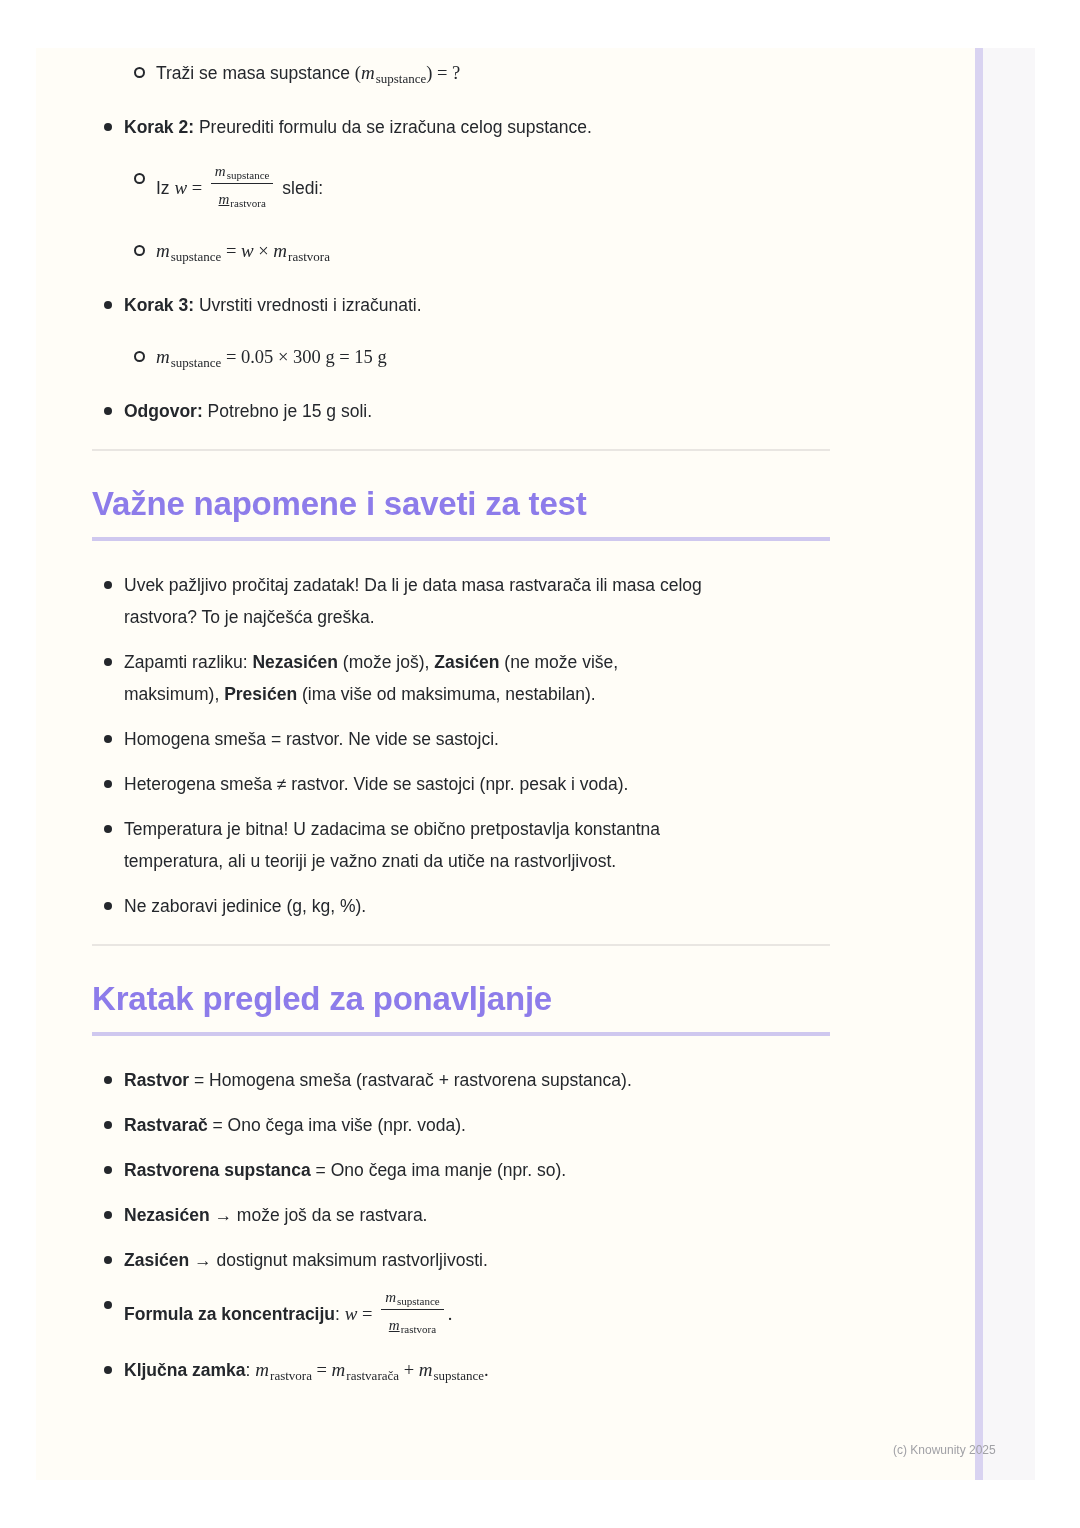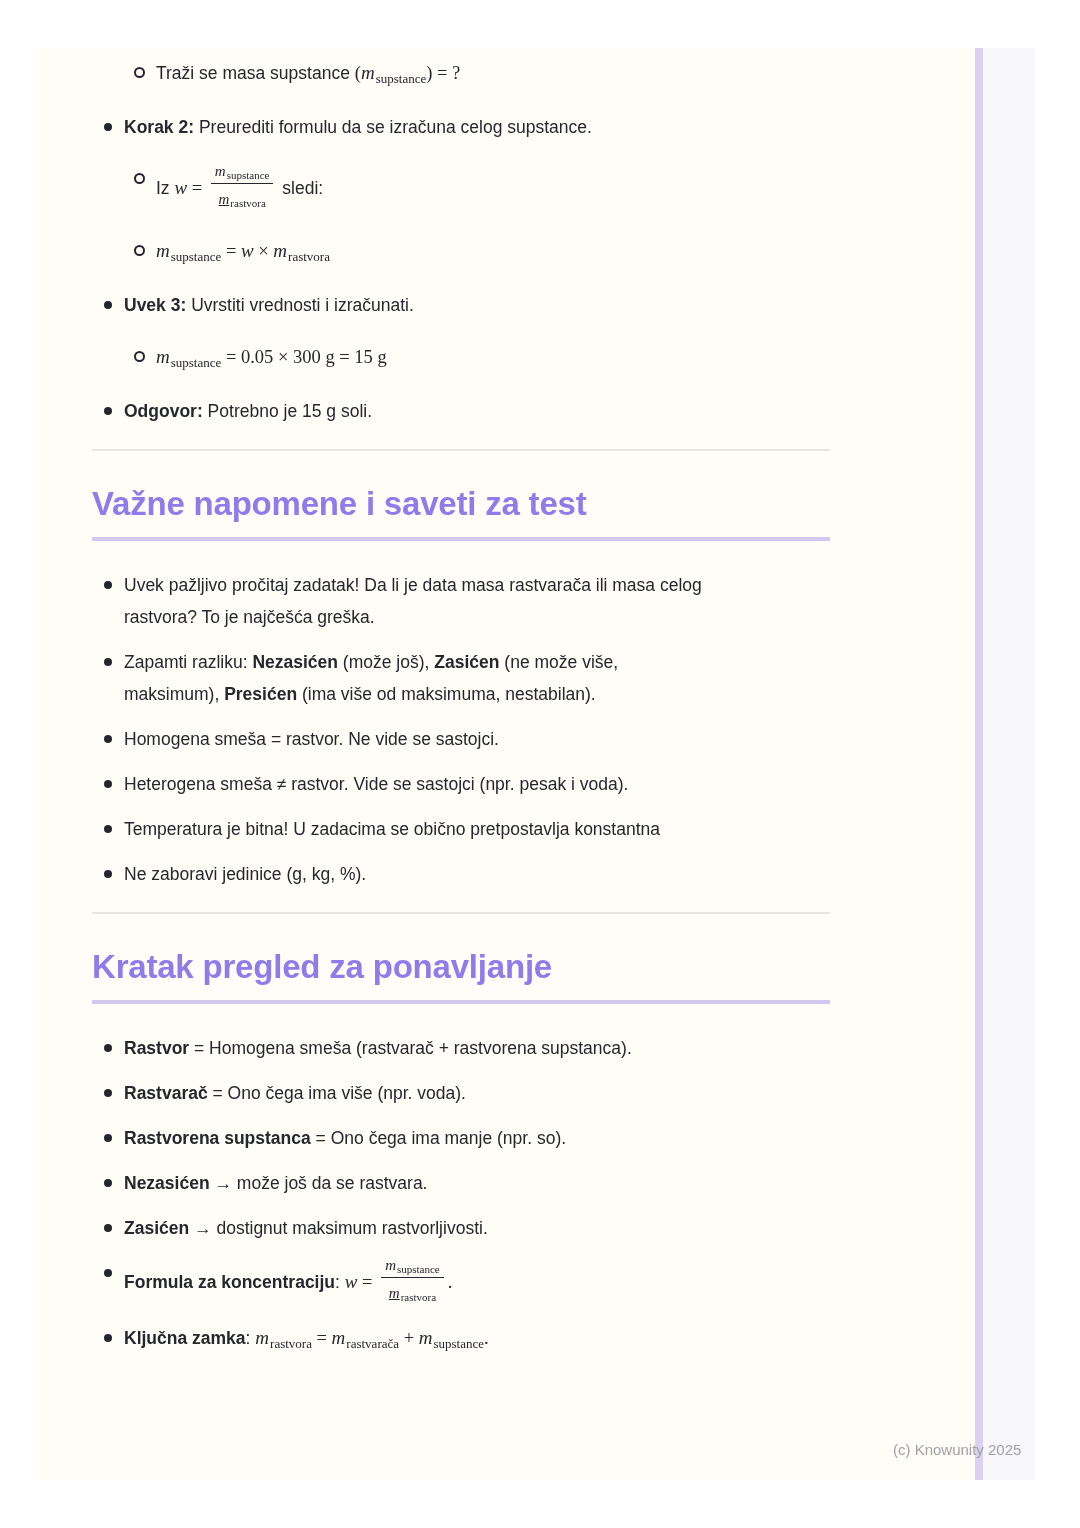--- a/index.html
+++ b/index.html
@@ -58,21 +58,21 @@
   .frac .mv{font-size:15px;}
   .frac .ms{font-size:11px;top:3px;}
   .section-divider{height:2px;background:var(--divider);margin-top:22px;}
   .section-heading{
     font-size:33px;line-height:38px;font-weight:700;
     color:var(--accent);letter-spacing:-0.2px;margin-top:34px;
   }
   .heading-rule{height:4px;background:var(--rule);margin-top:14px;}
   .watermark{
     position:absolute;left:893px;top:1441px;z-index:3;
-    font-size:15px;line-height:18px;color:var(--watermark);
+    font-size:12px;line-height:18px;color:var(--watermark);
   }
 </style>
 </head>
 <body>
 
 <div class="page-card"></div>
 <div class="edge-stripe"></div>
 <div class="side-panel"></div>
 
 <div class="doc-content">
@@ -88,21 +88,21 @@
       <div class="li lvl2">
         <span class="mk circ"></span>
         <div class="tx"><span class="t">Iz </span><span class="mv">w</span><span class="mt"> = </span><span class="frac"><span class="num"><span class="mv">m</span><span class="ms">supstance</span></span><span class="den"><span class="mv">m</span><span class="ms">rastvora</span></span></span><span class="t"> sledi:</span></div>
       </div>
       <div class="li lvl2">
         <span class="mk circ"></span>
         <div class="tx"><span class="mv">m</span><span class="ms">supstance</span><span class="mt"> = </span><span class="mv">w</span><span class="mt"> × </span><span class="mv">m</span><span class="ms">rastvora</span></div>
       </div>
       <div class="li lvl1">
         <span class="mk disc"></span>
-        <div class="tx"><strong class="b">Uvek 3:</strong><span class="t"> Uvrstiti vrednosti i izračunati.</span></div>
+        <div class="tx"><strong class="b">Korak 3:</strong><span class="t"> Uvrstiti vrednosti i izračunati.</span></div>
       </div>
       <div class="li lvl2">
         <span class="mk circ"></span>
         <div class="tx"><span class="mv">m</span><span class="ms">supstance</span><span class="mt"> = 0.05 × 300 g = 15 g</span></div>
       </div>
       <div class="li lvl1">
         <span class="mk disc"></span>
         <div class="tx"><strong class="b">Odgovor:</strong><span class="t"> Potrebno je 15 g soli.</span></div>
       </div>
     </div>
@@ -121,21 +121,21 @@
       <div class="li lvl1">
         <span class="mk disc"></span>
         <div class="tx"><span class="t">Homogena smeša = rastvor. Ne vide se sastojci.</span></div>
       </div>
       <div class="li lvl1">
         <span class="mk disc"></span>
         <div class="tx"><span class="t">Heterogena smeša ≠ rastvor. Vide se sastojci (npr. pesak i voda).</span></div>
       </div>
       <div class="li lvl1">
         <span class="mk disc"></span>
-        <div class="tx"><span class="t">Temperatura je bitna! U zadacima se obično pretpostavlja konstantna</span><br></div>
+        <div class="tx"><span class="t">Temperatura je bitna! U zadacima se obično pretpostavlja konstantna</span><br><span class="t">temperatura, ali u teoriji je važno znati da utiče na rastvorljivost.</span></div>
       </div>
       <div class="li lvl1">
         <span class="mk disc"></span>
         <div class="tx"><span class="t">Ne zaboravi jedinice (g, kg, %).</span></div>
       </div>
     </div>
     <div class="section-divider"></div>
     <div class="section-heading">Kratak pregled za ponavljanje</div>
     <div class="heading-rule"></div>
     <div class="list section">

